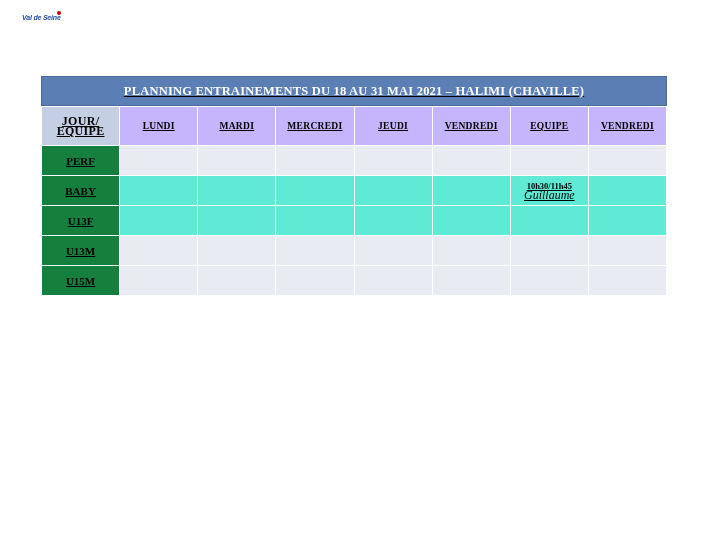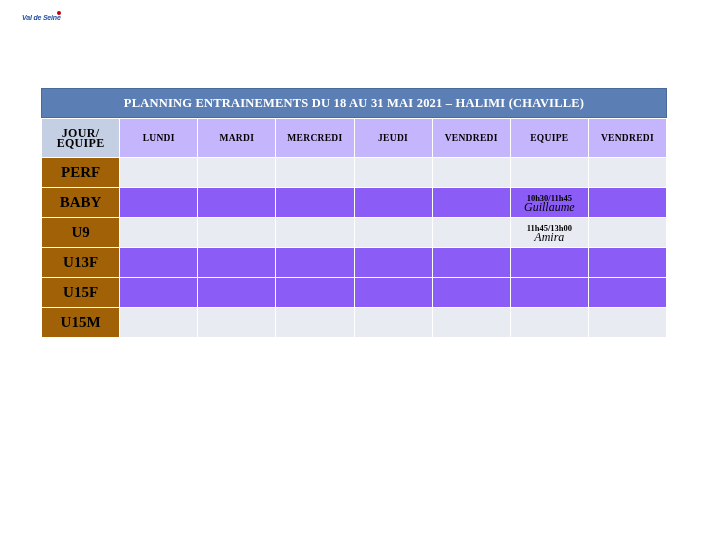--- a/index.html
+++ b/index.html
@@ -35,22 +35,23 @@
     left: 57px;
     top: 11px;
     width: 4px;
     height: 4px;
     border-radius: 50%;
     background: #c00000;
   }
   .sheet {
     position: absolute;
     left: 41px;
-    top: 88px;
+    top: 76px;
     width: 626px;
+    text-decoration: underline;
   }
   .title-bar {
     background: #5b7fb4;
     border: 1px solid #4a6a9b;
     height: 28px;
     line-height: 28px;
     text-align: center;
     color: #ffffff;
     font-size: 12.5px;
     font-weight: bold;
@@ -75,28 +76,28 @@
     font-weight: bold;
     color: #000000;
     letter-spacing: 0.3px;
   }
   thead th.corner {
     background: #c5cfe3;
     font-size: 12px;
     line-height: 10px;
   }
   tbody td.rowhead {
-    background: #a16207;
-    font-size: 15px;
+    background: #15803d;
+    font-size: 11px;
     font-weight: bold;
     color: #000000;
     width: 68px;
   }
   tbody tr.odd td.cell {
-    background: #8b5cf6;
+    background: #5eead4;
   }
   tbody tr.even td.cell {
     background: #e8ebf2;
   }
   tbody td {
     height: 29px;
   }
   .slot-time {
     font-size: 8.5px;
     font-weight: bold;
@@ -153,45 +154,32 @@
           <td class="cell"></td>
           <td class="cell"></td>
           <td class="cell"></td>
           <td class="cell"></td>
           <td class="cell">
             <div class="slot-time">10h30/11h45</div>
             <div class="slot-coach">Guillaume</div>
           </td>
           <td class="cell"></td>
         </tr>
-        <tr class="even">
-          <td class="rowhead">U9</td>
-          <td class="cell"></td>
-          <td class="cell"></td>
-          <td class="cell"></td>
-          <td class="cell"></td>
-          <td class="cell"></td>
-          <td class="cell">
-            <div class="slot-time">11h45/13h00</div>
-            <div class="slot-coach">Amira</div>
-          </td>
-          <td class="cell"></td>
-        </tr>
         <tr class="odd">
           <td class="rowhead">U13F</td>
           <td class="cell"></td>
           <td class="cell"></td>
           <td class="cell"></td>
           <td class="cell"></td>
           <td class="cell"></td>
           <td class="cell"></td>
           <td class="cell"></td>
         </tr>
-        <tr class="odd">
-          <td class="rowhead">U15F</td>
+        <tr class="even">
+          <td class="rowhead">U13M</td>
           <td class="cell"></td>
           <td class="cell"></td>
           <td class="cell"></td>
           <td class="cell"></td>
           <td class="cell"></td>
           <td class="cell"></td>
           <td class="cell"></td>
         </tr>
         <tr class="even">
           <td class="rowhead">U15M</td>

